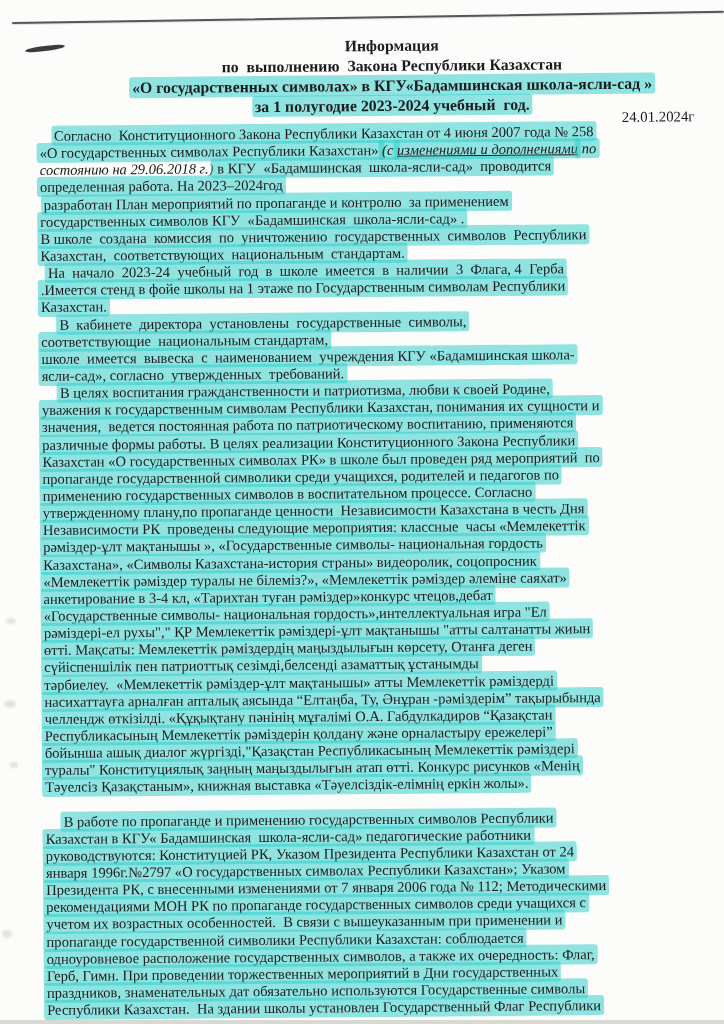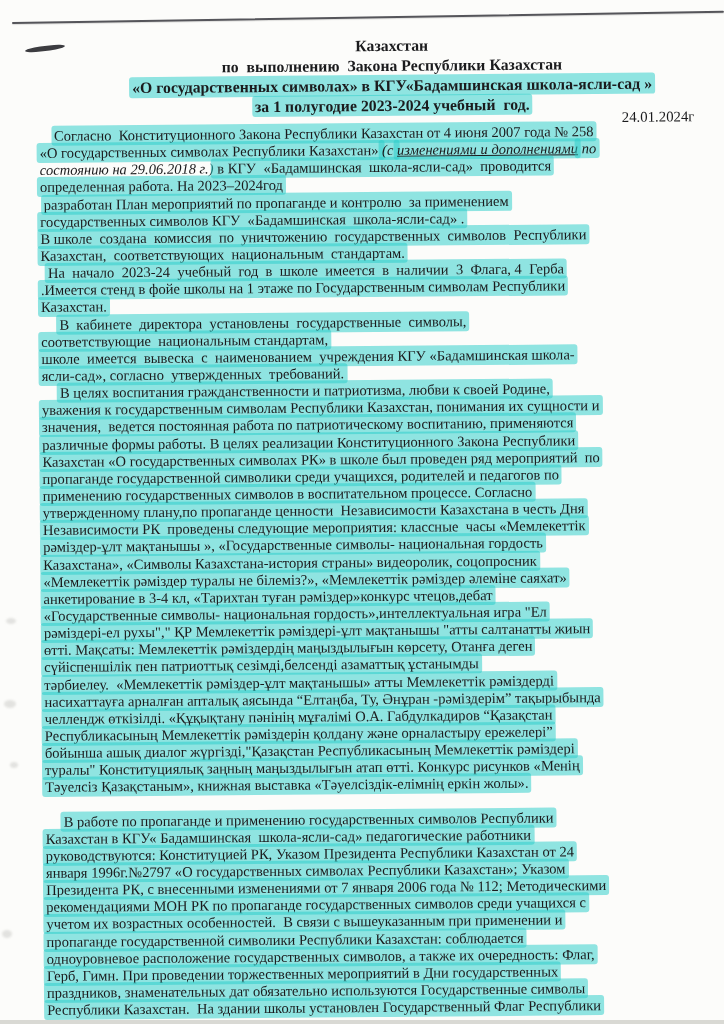--- a/index.html
+++ b/index.html
@@ -98,17 +98,17 @@
 <div class="page">
   <div class="edge-line"></div>
   <div class="pen-mark"></div>
   <div class="smudge s1"></div>
   <div class="smudge s2"></div>
   <div class="smudge s3"></div>
   <div class="smudge s4"></div>
   <div class="bottom-edge"></div>
 
   <div class="doc">
-    <div class="title" id="title-block"><div class="ln"><span class="">Казахстан</span></div><div class="ln"><span class="">по  выполнению  Закона Республики Казахстан</span></div><div class="ln"><span class="h ">«О государственных символах» в КГУ«Бадамшинская школа-ясли-сад »</span></div><div class="ln"><span class="h ">за 1 полугодие 2023-2024 учебный  год.</span></div></div>
+    <div class="title" id="title-block"><div class="ln"><span class="">Информация</span></div><div class="ln"><span class="">по  выполнению  Закона Республики Казахстан</span></div><div class="ln"><span class="h ">«О государственных символах» в КГУ«Бадамшинская школа-ясли-сад »</span></div><div class="ln"><span class="h ">за 1 полугодие 2023-2024 учебный  год.</span></div></div>
     <div class="date">24.01.2024г</div>
     <div class="docbody" id="body-block"><div class="ln"><span class="">    </span><span class="h ">Согласно  Конституционного Закона Республики Казахстан от 4 июня 2007 года № 258</span></div><div class="ln"><span class="h ">«О государственных символах Республики Казахстан» </span><span class="h i ">(с </span><span class="h i u ">изменениями и дополнениями</span><span class="h i "> по</span></div><div class="ln"><span class="i ">состоянию на 29.06.2018 г.)</span><span class="h "> в КГУ  «Бадамшинская  школа-ясли-сад»  проводится</span></div><div class="ln"><span class="h ">определенная работа. На 2023–2024год</span></div><div class="ln"><span class=""> </span><span class="h ">разработан План мероприятий по пропаганде и контролю  за применением</span></div><div class="ln"><span class="h ">государственных символов КГУ  «Бадамшинская  школа-ясли-сад» .</span></div><div class="ln"><span class="h ">В школе  создана  комиссия  по  уничтожению  государственных  символов  Республики</span></div><div class="ln"><span class="h ">Казахстан,  соответствующих  национальным  стандартам.</span></div><div class="ln"><span class="">  </span><span class="h ">На  начало  2023-24  учебный  год  в  школе  имеется  в  наличии  3  Флага, 4  Герба</span></div><div class="ln"><span class="h ">.Имеется стенд в фойе школы на 1 этаже по Государственным символам Республики</span></div><div class="ln"><span class="h ">Казахстан.</span></div><div class="ln"><span class="">     </span><span class="h ">В  кабинете  директора  установлены  государственные  символы,</span></div><div class="ln"><span class="h ">соответствующие  национальным стандартам,</span></div><div class="ln"><span class="h ">школе  имеется  вывеска  с  наименованием  учреждения КГУ «Бадамшинская школа-</span></div><div class="ln"><span class="h ">ясли-сад», согласно  утвержденных  требований.</span></div><div class="ln"><span class="">     </span><span class="h ">В целях воспитания гражданственности и патриотизма, любви к своей Родине,</span></div><div class="ln"><span class="h ">уважения к государственным символам Республики Казахстан, понимания их сущности и</span></div><div class="ln"><span class="h ">значения,  ведется постоянная работа по патриотическому воспитанию, применяются</span></div><div class="ln"><span class="h ">различные формы работы. В целях реализации Конституционного Закона Республики</span></div><div class="ln"><span class="h ">Казахстан «О государственных символах РК» в школе был проведен ряд мероприятий  по</span></div><div class="ln"><span class="h ">пропаганде государственной символики среди учащихся, родителей и педагогов по</span></div><div class="ln"><span class="h ">применению государственных символов в воспитательном процессе. Согласно</span></div><div class="ln"><span class="h ">утвержденному плану,по пропаганде ценности  Независимости Казахстана в честь Дня</span></div><div class="ln"><span class="h ">Независимости РК  проведены следующие мероприятия: классные  часы «Мемлекеттік</span></div><div class="ln"><span class="h ">рәміздер-ұлт мақтанышы », «Государственные символы- национальная гордость</span></div><div class="ln"><span class="h ">Казахстана», «Символы Казахстана-история страны» видеоролик, соцопросник</span></div><div class="ln"><span class="h ">«Мемлекеттік рәміздер туралы не білеміз?», «Мемлекеттік рәміздер әлеміне саяхат»</span></div><div class="ln"><span class="h ">анкетирование в 3-4 кл, «Тарихтан туған рәміздер»конкурс чтецов,дебат</span></div><div class="ln"><span class="h ">«Государственные символы- национальная гордость»,интеллектуальная игра "Ел</span></div><div class="ln"><span class="h ">рәміздері-ел рухы"," ҚР Мемлекеттік рәміздері-ұлт мақтанышы "атты салтанатты жиын</span></div><div class="ln"><span class="h ">өтті. Мақсаты: Мемлекеттік рәміздердің маңыздылығын көрсету, Отанға деген</span></div><div class="ln"><span class="h ">сүйіспеншілік пен патриоттық сезімді,белсенді азаматтық ұстанымды</span></div><div class="ln"><span class="h ">тәрбиелеу.  «Мемлекеттік рәміздер-ұлт мақтанышы» атты Мемлекеттік рәміздерді</span></div><div class="ln"><span class="h ">насихаттауға арналған апталық аясында “Елтаңба, Ту, Әнұран -рәміздерім” тақырыбында</span></div><div class="ln"><span class="h ">челлендж өткізілді. «Құқықтану пәнінің мұғалімі О.А. Габдулкадиров “Қазақстан</span></div><div class="ln"><span class="h ">Республикасының Мемлекеттік рәміздерін қолдану және орналастыру ережелері”</span></div><div class="ln"><span class="h ">бойынша ашық диалог жүргізді,"Қазақстан Республикасының Мемлекеттік рәміздері</span></div><div class="ln"><span class="h ">туралы" Конституциялық заңның маңыздылығын атап өтті. Конкурс рисунков «Менің</span></div><div class="ln"><span class="h ">Тәуелсіз Қазақстаным», книжная выставка «Тәуелсіздік-елімнің еркін жолы».</span></div><div class="ln">&nbsp;</div><div class="ln"><span class="">     </span><span class="h ">В работе по пропаганде и применению государственных символов Республики</span></div><div class="ln"><span class="h ">Казахстан в КГУ« Бадамшинская  школа-ясли-сад» педагогические работники</span></div><div class="ln"><span class="h ">руководствуются: Конституцией РК, Указом Президента Республики Казахстан от 24</span></div><div class="ln"><span class="h ">января 1996г.№2797 «О государственных символах Республики Казахстан»; Указом</span></div><div class="ln"><span class="h ">Президента РК, с внесенными изменениями от 7 января 2006 года № 112; Методическими</span></div><div class="ln"><span class="h ">рекомендациями МОН РК по пропаганде государственных символов среди учащихся с</span></div><div class="ln"><span class="h ">учетом их возрастных особенностей.  В связи с вышеуказанным при применении и</span></div><div class="ln"><span class="h ">пропаганде государственной символики Республики Казахстан: соблюдается</span></div><div class="ln"><span class="h ">одноуровневое расположение государственных символов, а также их очередность: Флаг,</span></div><div class="ln"><span class="h ">Герб, Гимн. При проведении торжественных мероприятий в Дни государственных</span></div><div class="ln"><span class="h ">праздников, знаменательных дат обязательно используются Государственные символы</span></div><div class="ln"><span class="h ">Республики Казахстан.  На здании школы установлен Государственный Флаг Республики</span></div></div>
   </div>
 </div>
 
 </body></html>

